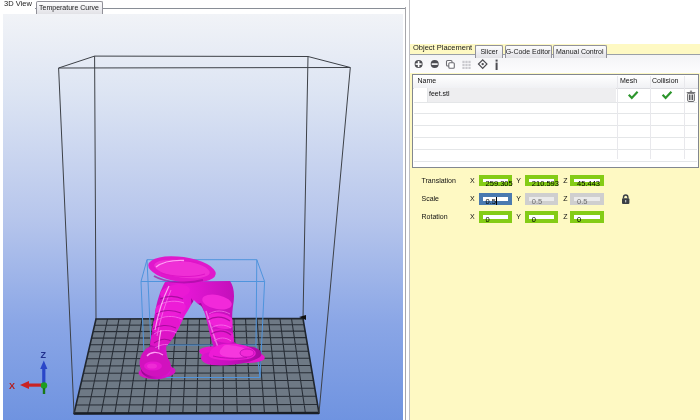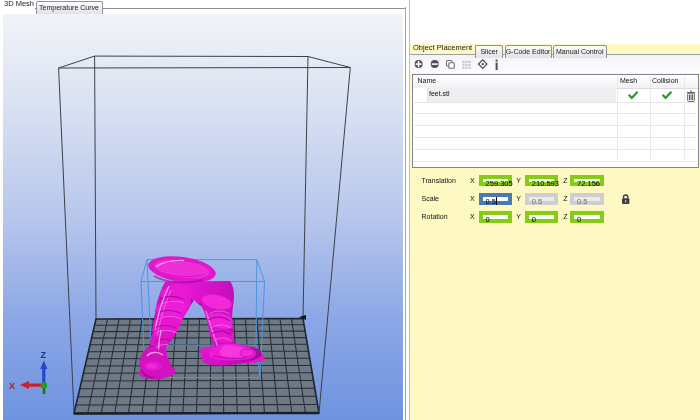--- a/index.html
+++ b/index.html
@@ -6,21 +6,21 @@
 .tabtxt{font-size:7px;color:#1a1a1a;white-space:nowrap;}
 .itab{background:linear-gradient(#fdfdfd,#ececf0 60%,#e2e2e6);border:1px solid #919199;border-bottom:none;border-radius:2px 2px 0 0;text-align:center;box-sizing:border-box;font-size:7px;line-height:11px;color:#1a1a1a;white-space:nowrap;}
 .lbl{font-size:7px;color:#111;white-space:nowrap;}
 .inp{position:absolute;width:33.5px;height:11.7px;border:4px solid #84cc16;background:#fff;font-size:7.5px;line-height:10px;padding-left:3px;color:#000;box-sizing:border-box;white-space:nowrap;}
 .dis{background:#ebebeb;border-color:#cfcfcf;color:#6f6f6f;}
 .hline{position:absolute;left:1px;right:1px;height:1px;background:#e4e6e8;}
 .vline{position:absolute;top:1px;bottom:8px;width:1px;background:#e8e8ec;}
 </style></head><body>
 
 <div class="abs" style="left:0px;top:0px;width:35px;height:13px;background:#fff;z-index:3;"></div>
-<div class="abs tabtxt" style="left:4px;top:-1px;font-size:7.5px;z-index:4;">3D Mesh</div>
+<div class="abs tabtxt" style="left:4px;top:-1px;font-size:7.5px;z-index:4;">3D View</div>
 <div class="abs itab" style="left:35.5px;top:1px;width:67px;height:13px;z-index:4;">Temperature Curve</div>
 
 <div class="abs" style="left:2px;top:8px;width:403px;height:412px;border-top:1px solid #898e96;background:#fff;">
 <div class="abs" style="left:1px;top:5px;width:400px;height:407px;background:linear-gradient(180deg,#f1f3f7 0%,#dce4f3 20%,#b7c6ec 50%,#8aa6e6 76%,#6f93e0 100%);">
 <svg width="400" height="407" style="position:absolute;left:0px;top:0px;">
 
   <g stroke="#3d4147" stroke-width="1" fill="none">
     <path d="M91.6 42.1L305 42.5"></path>
     <path d="M91.6 42.1L93 305"></path>
     <path d="M305 42.5L300 304.5"></path>
@@ -202,21 +202,21 @@
     <div class="vline" style="left:237.8px;"></div>
     <div class="vline" style="left:271.4px;"></div>
   </div>
 
   <div class="abs lbl" style="left:11.5px;top:133px;">Translation</div>
   <div class="abs lbl" style="left:60px;top:133px;">X</div>
   <div class="inp" style="left:68.6px;top:130.8px;">259.305</div>
   <div class="abs lbl" style="left:106.3px;top:133px;">Y</div>
   <div class="inp" style="left:114.8px;top:130.8px;">210.593</div>
   <div class="abs lbl" style="left:153.3px;top:133px;">Z</div>
-  <div class="inp" style="left:160.1px;top:130.8px;">72.156</div>
+  <div class="inp" style="left:160.1px;top:130.8px;">45.443</div>
 
   <div class="abs lbl" style="left:11.5px;top:151.2px;">Scale</div>
   <div class="abs lbl" style="left:60px;top:151.2px;">X</div>
   <div class="inp" style="left:68.6px;top:149px;border-color:#4a7ab0;">0.5<span style="display:inline-block;width:1px;height:8px;background:#000;vertical-align:-1px;"></span></div>
   <div class="abs lbl" style="left:106.3px;top:151.2px;">Y</div>
   <div class="inp dis" style="left:114.8px;top:149px;">0.5</div>
   <div class="abs lbl" style="left:153.3px;top:151.2px;">Z</div>
   <div class="inp dis" style="left:160.1px;top:149px;">0.5</div>
   <svg width="14" height="14" style="position:absolute;left:209px;top:148.5px;">
     <path d="M4.5 5.5 V4.2 a2.2 2.2 0 0 1 4.4 0 V5.5" stroke="#3a3f45" stroke-width="1.4" fill="none"></path>

